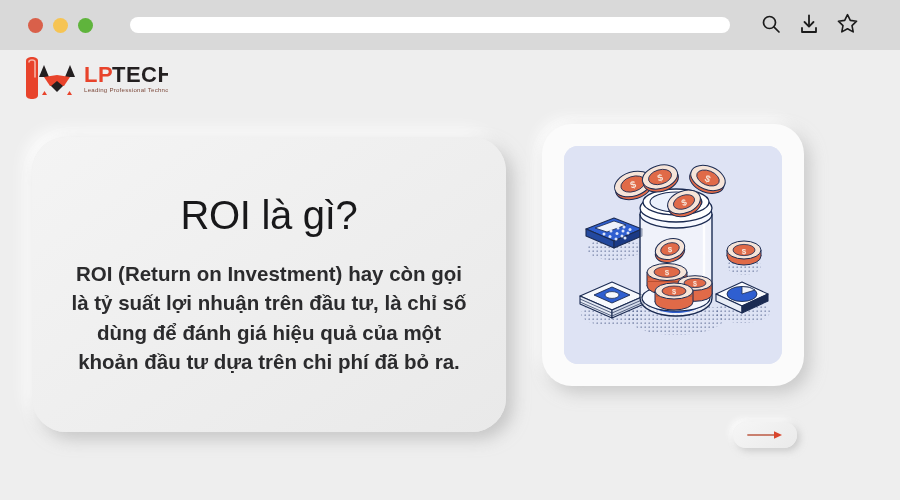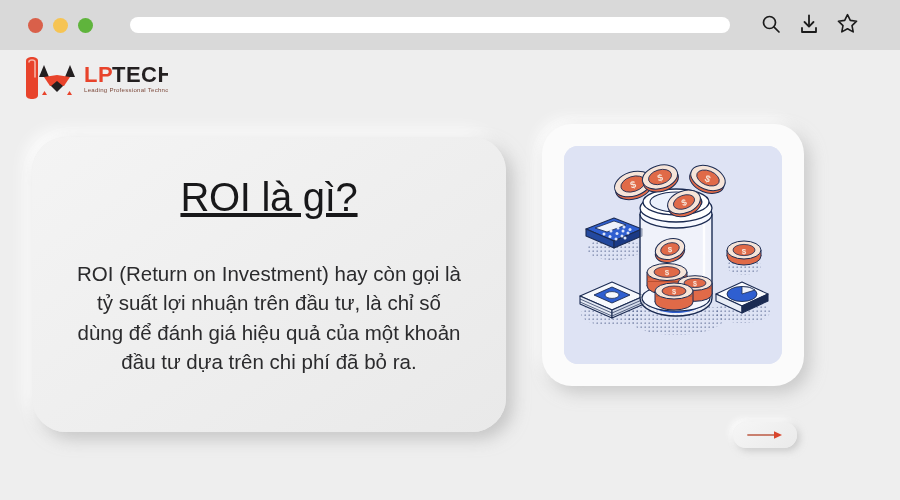--- a/index.html
+++ b/index.html
@@ -97,27 +97,26 @@
     padding: 10px 22px 18px 22px;
   }
   .heading {
     font-size: 40px;
     font-weight: 400;
     color: #18181a;
     margin: 8px 0 22px 0;
     letter-spacing: -0.3px;
     text-align: center;
     line-height: 1.1;
-    text-decoration: underline;
   }
   .body-text {
     font-size: 20.5px;
-    font-weight: 400;
+    font-weight: 700;
     color: #2b2b2d;
-    margin: 18px;
+    margin: 0;
     text-align: center;
     line-height: 1.42;
     max-width: 400px;
   }
 
   .right-card {
     position: absolute;
     left: 542px;
     top: 124px;
     width: 262px;

